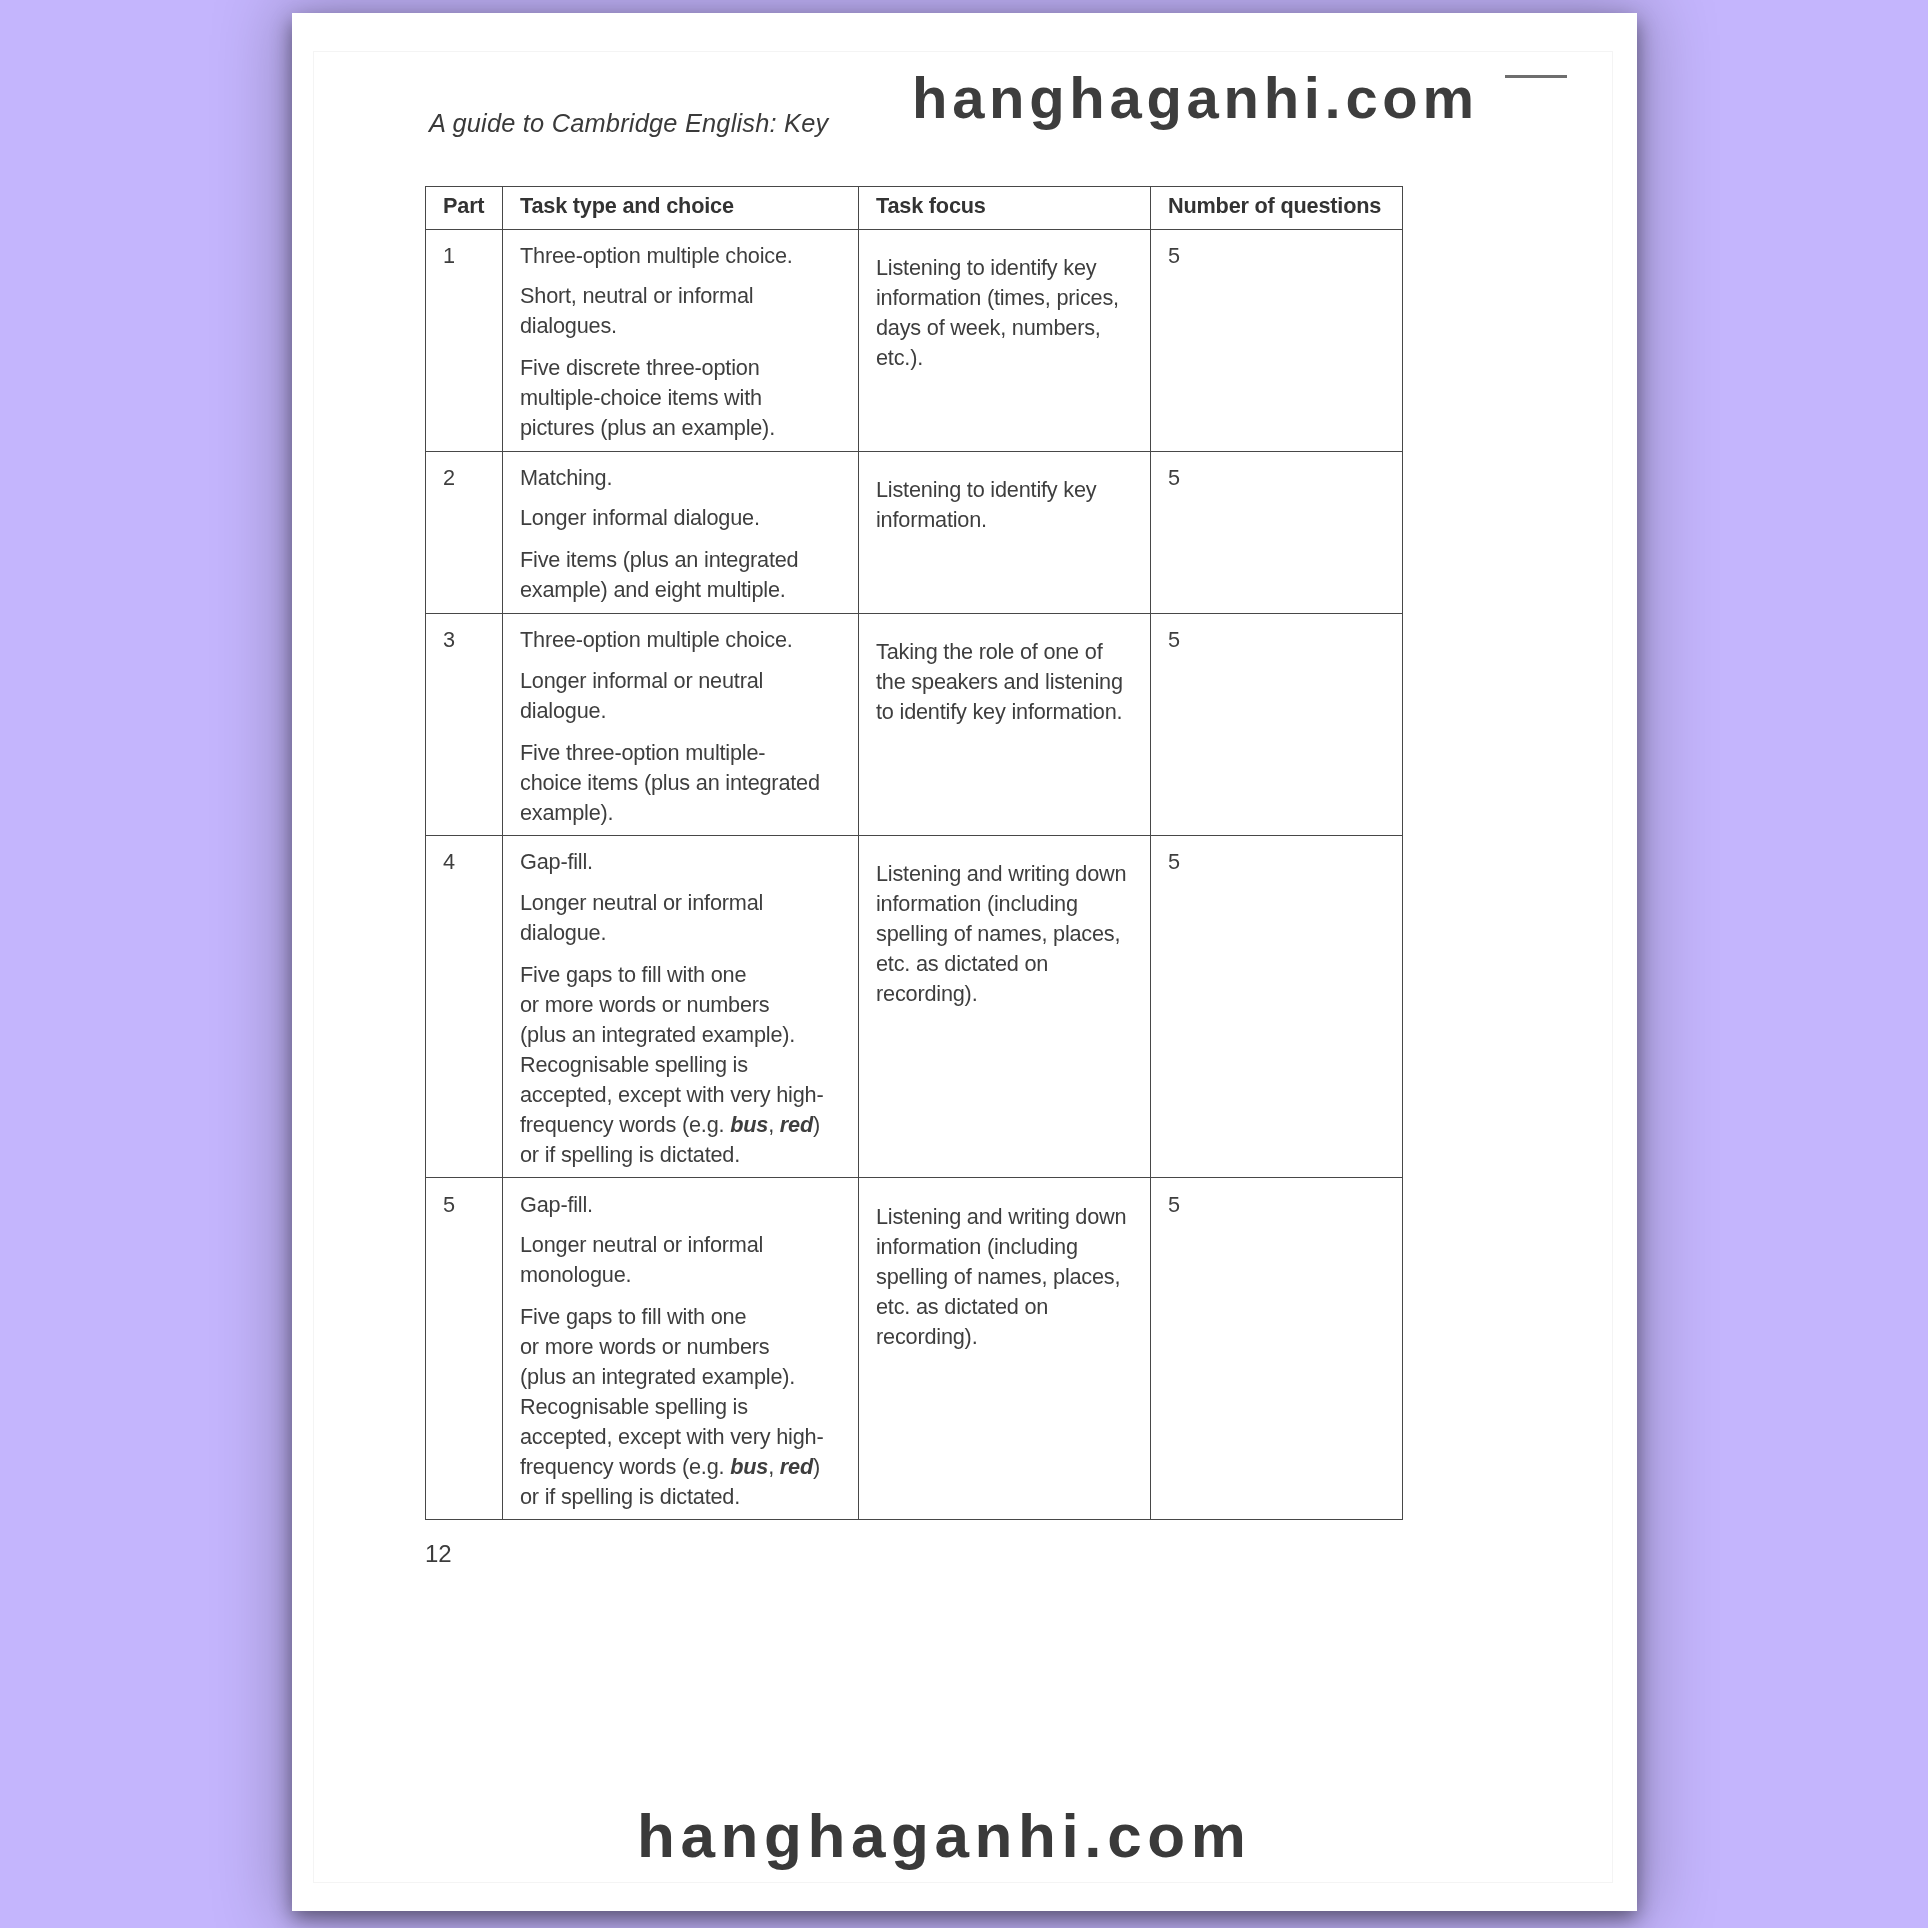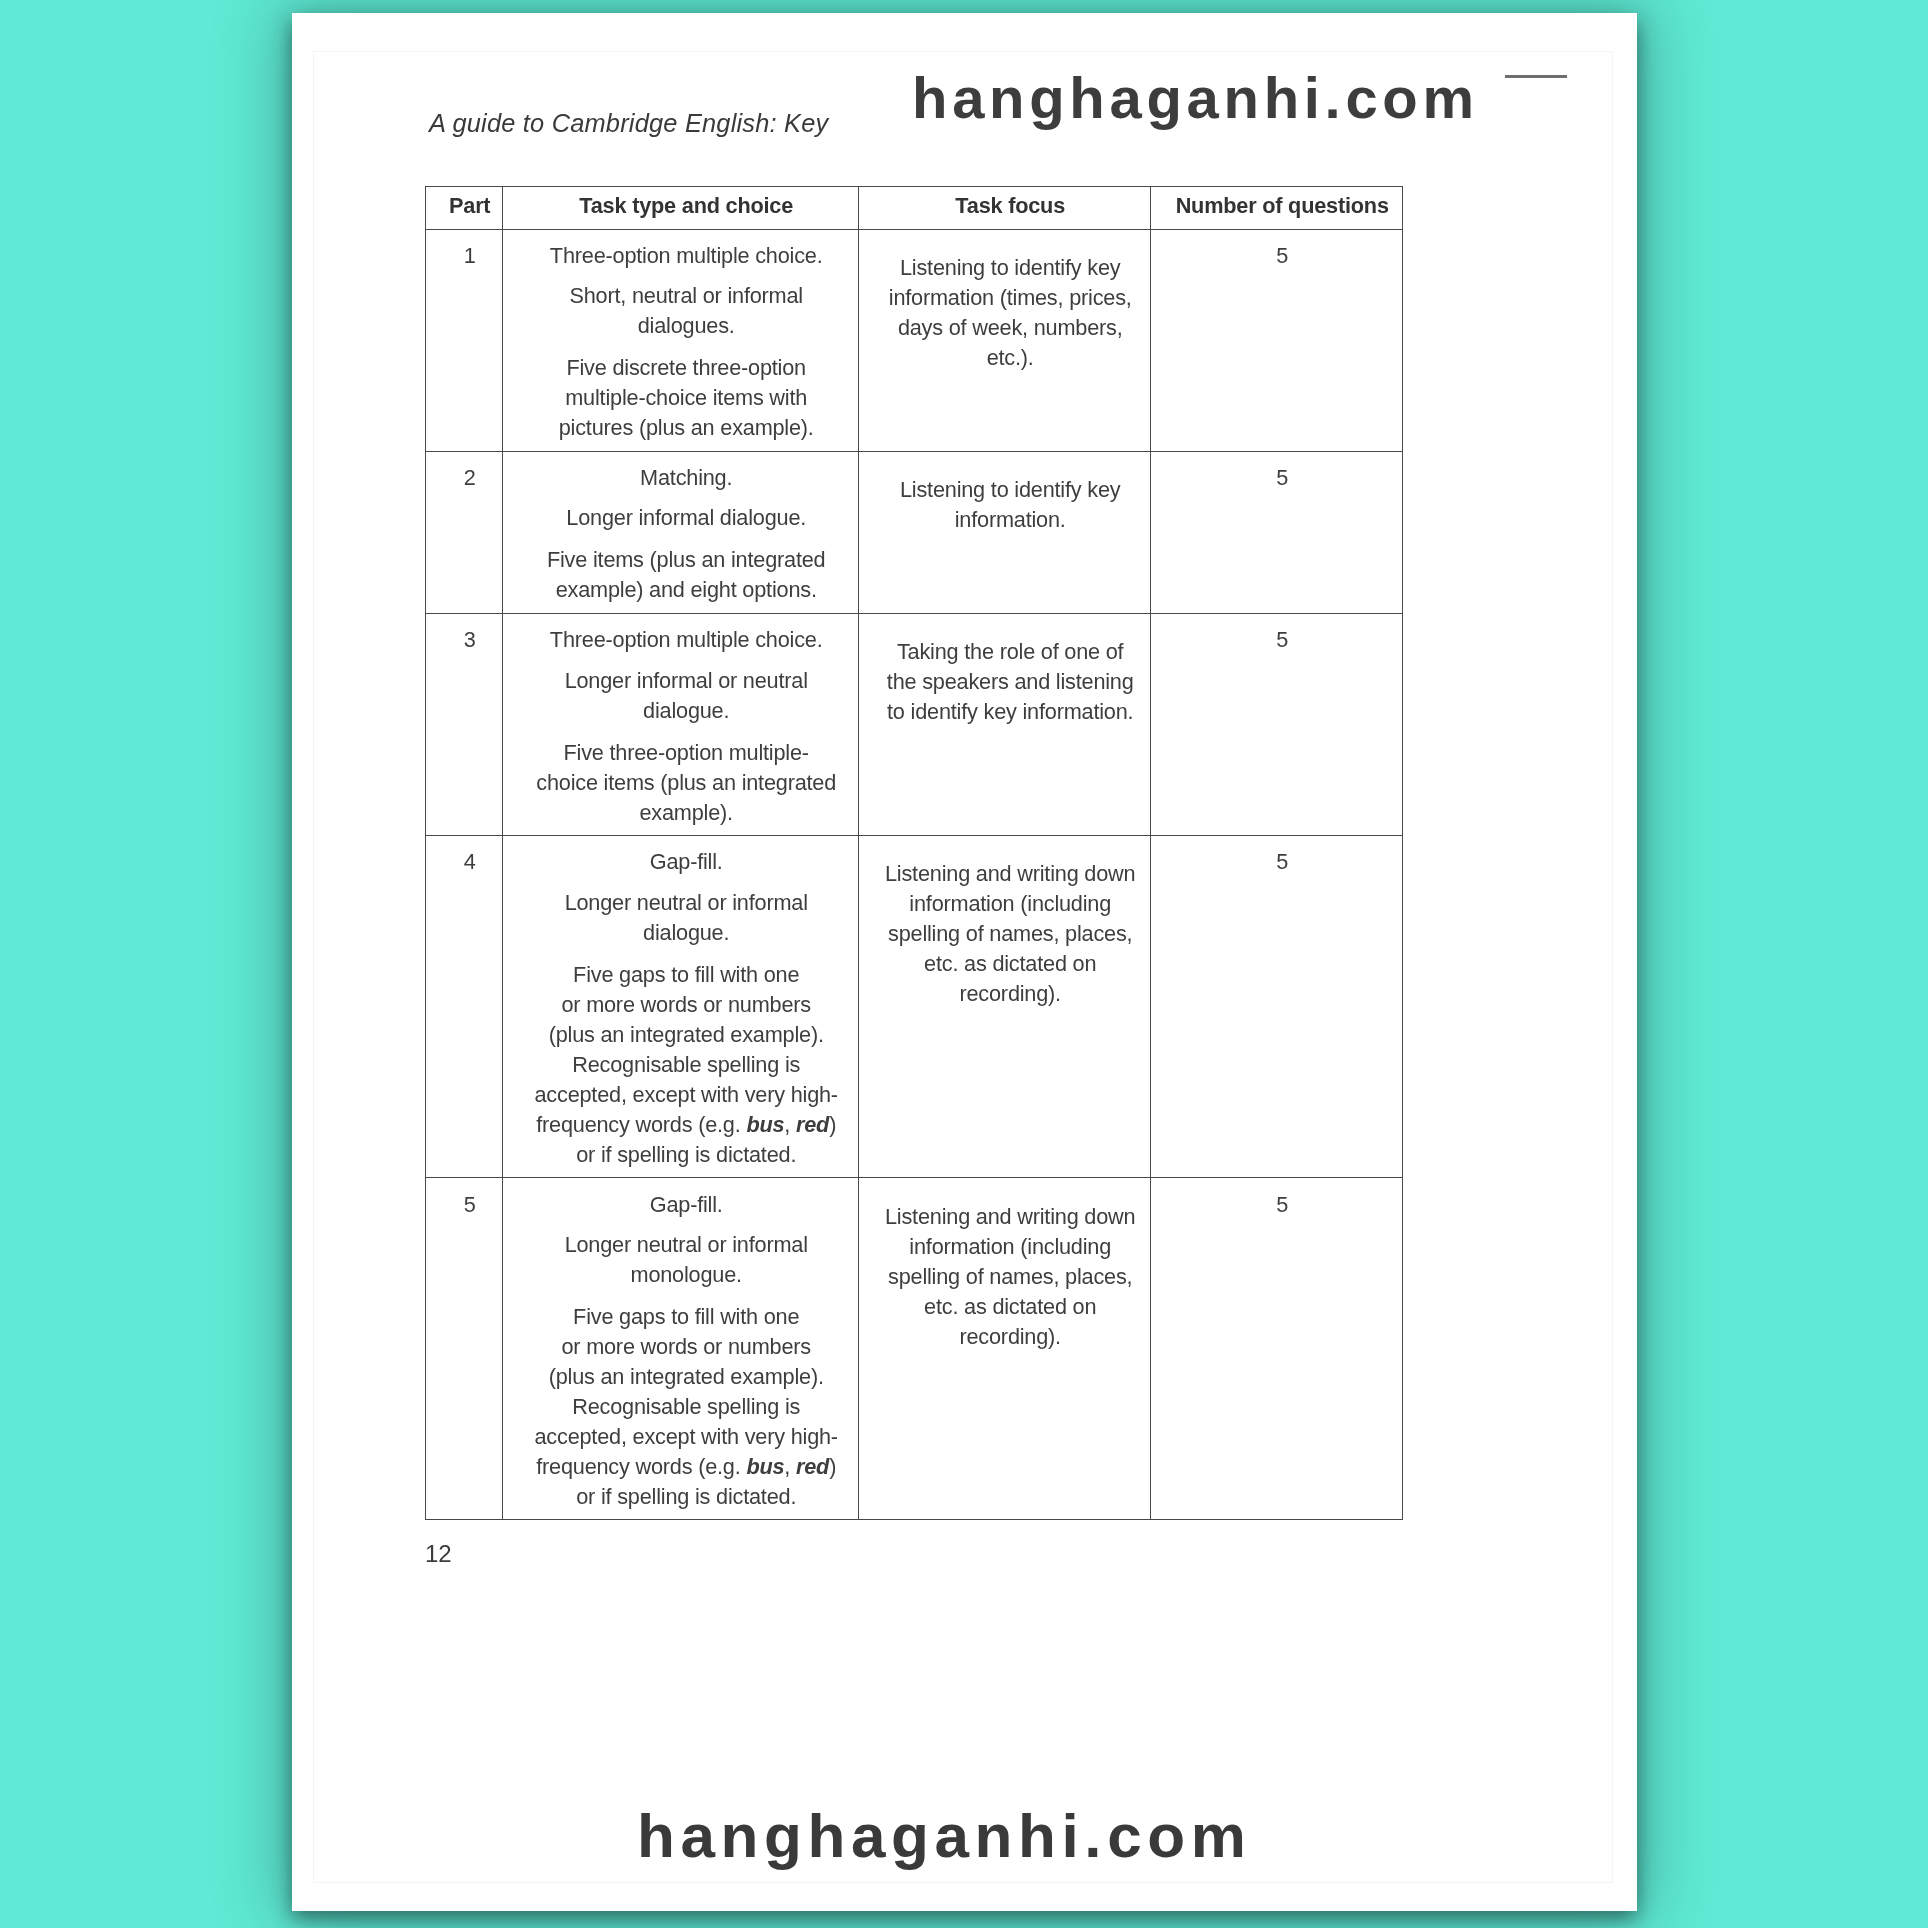--- a/index.html
+++ b/index.html
@@ -1,20 +1,19 @@
 <!DOCTYPE html>
 <html style="font-size:15px"><head>
 <meta charset="utf-8">
 <style>
   html,body{margin:0;padding:0;background:#ffffff;}
   .canvas{
     position:relative;width:1928px;height:1928px;overflow:hidden;
-    background:#5eead4;
+    background:#c4b5fd;
     font-family:"Liberation Sans","DejaVu Sans",sans-serif;
-    text-align:center;
   }
   .page{
     position:absolute;left:292px;top:13px;width:1345px;height:1898px;
     background:#ffffff;
     box-shadow:0 7.5px 19px rgba(0,0,0,0.45), 0 0 66px 11.3px rgba(0,0,0,0.25);
   }
   .page::before{
     content:"";position:absolute;left:21px;top:38px;right:24.5px;bottom:28px;
     border:0.9px solid rgba(0,0,0,0.045);pointer-events:none;
   }
@@ -99,21 +98,21 @@
 etc.).</span></p>
             </td>
     <td class="cell">5</td>
   </tr>
           <tr>
     <td class="cell">2</td>
     <td class="cell">
               <p><span>Matching.</span></p>
               <p><span>Longer informal dialogue.</span></p>
               <p><span>Five items (plus an integrated
-example) and eight options.</span></p>
+example) and eight multiple.</span></p>
             </td>
     <td class="cell">
               <p><span>Listening to identify key
 information.</span></p>
             </td>
     <td class="cell">5</td>
   </tr>
           <tr>
     <td class="cell">3</td>
     <td class="cell">

